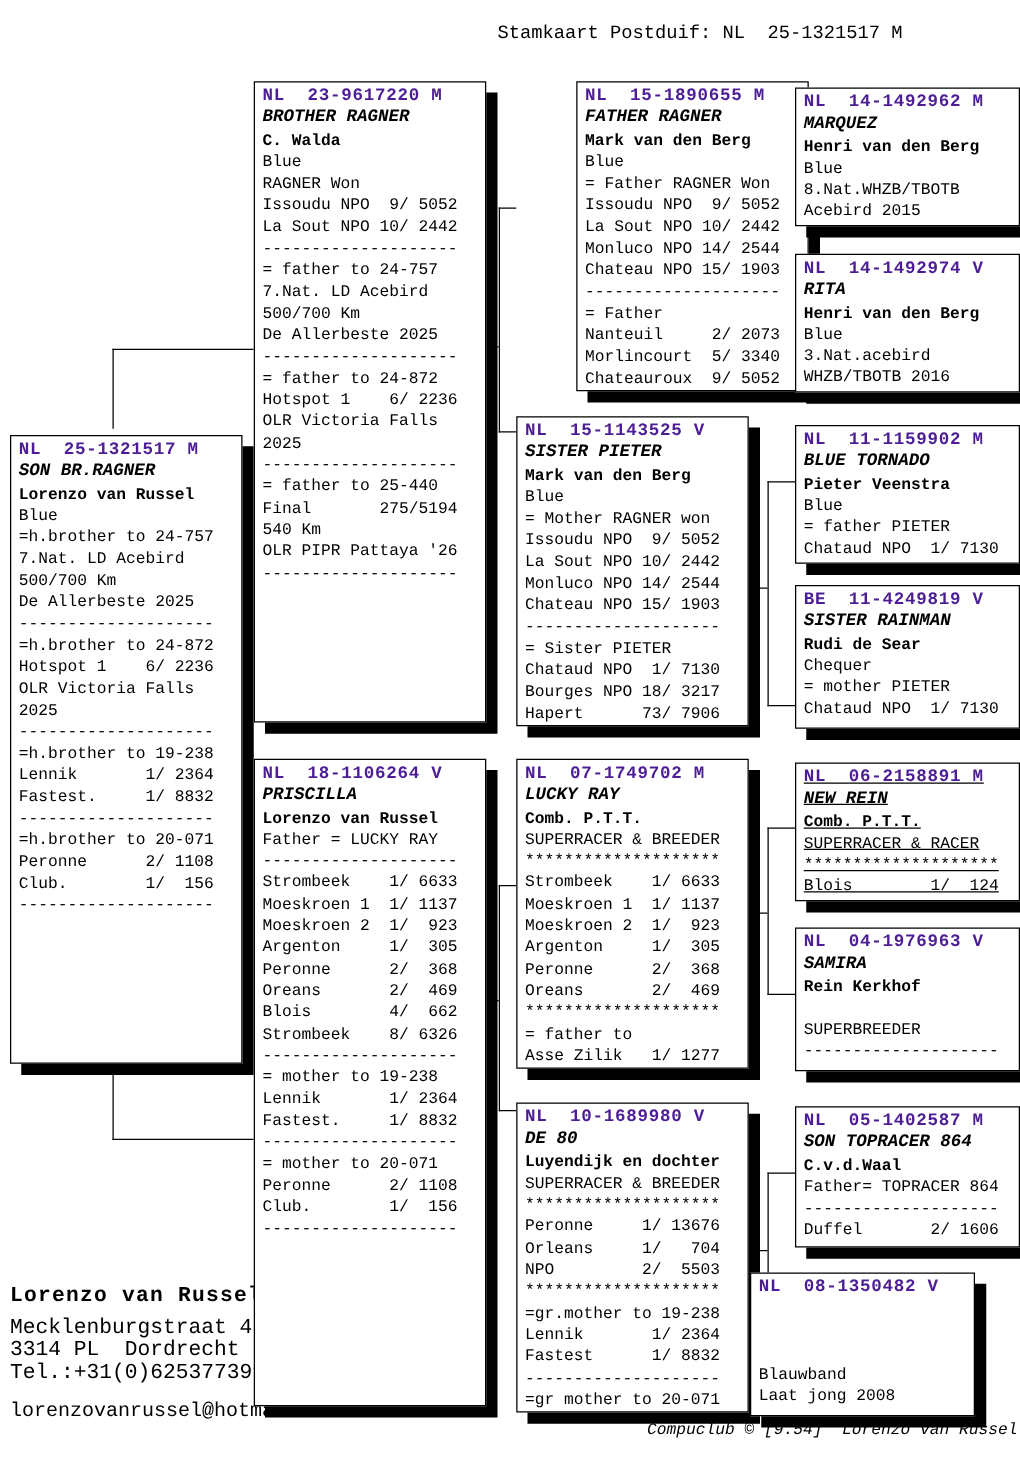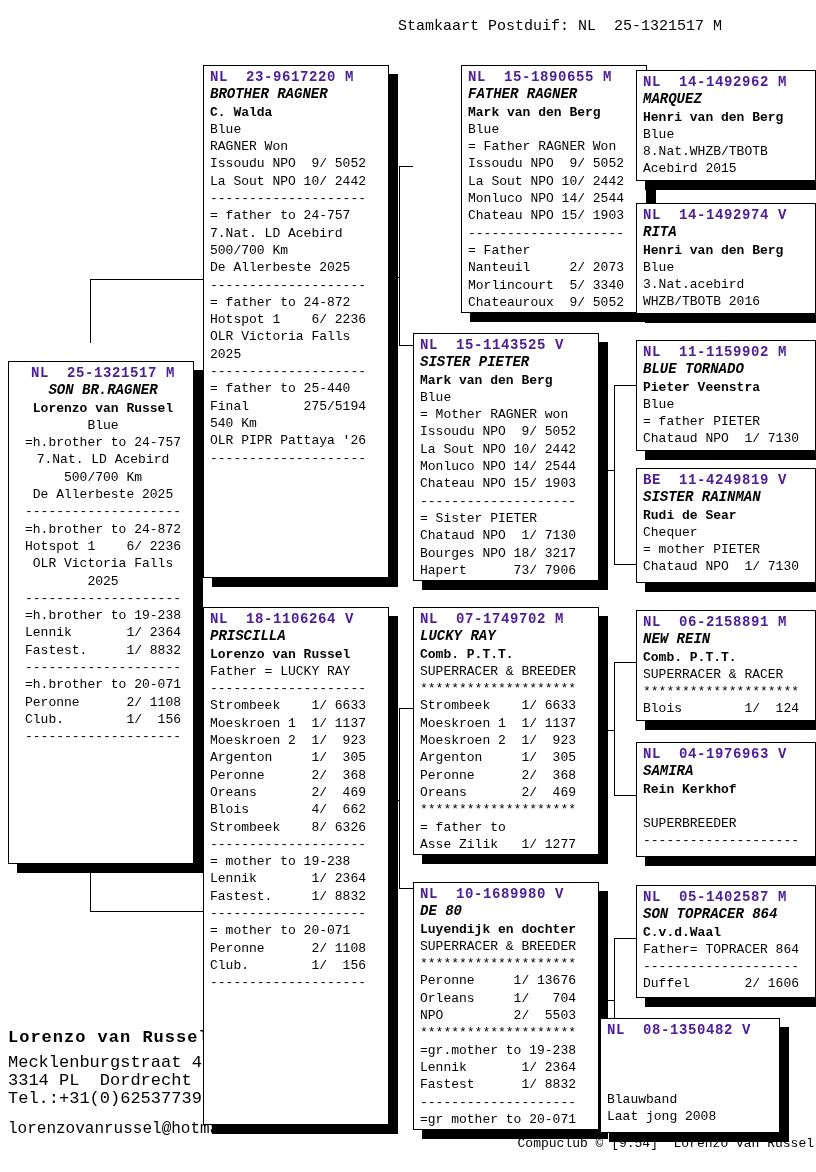--- a/index.html
+++ b/index.html
@@ -36,21 +36,21 @@
   .cline{position:absolute;background:#000;z-index:1;}
   .owner-name{
     position:absolute;left:8px;top:1028px;
     font-size:17px;font-weight:bold;letter-spacing:1px;white-space:pre;
   }
   .addr{position:absolute;left:8px;top:1054px;font-size:17px;line-height:18px;}
   .addr div{white-space:pre;}
   .email{position:absolute;left:8px;top:1120px;font-size:16px;white-space:pre;}
   .credit{
     position:absolute;right:2px;top:1136px;
-    font-size:13px;white-space:pre;
+    font-size:13px;font-style:italic;white-space:pre;
   }
 </style>
 </head>
 <body>
 
 <div class="title">Stamkaart Postduif: NL  25-1321517 M</div>
 
 <div class="cline" style="left:90px;top:279px;width:1px;height:64px;"></div>
 <div class="cline" style="left:90px;top:279px;width:113px;height:1px;"></div>
 <div class="cline" style="left:90px;top:851px;width:1px;height:61px;"></div>
@@ -79,21 +79,21 @@
 <div class="cline" style="left:589px;top:730px;width:25px;height:1px;"></div>
 <div class="cline" style="left:614px;top:662px;width:1px;height:134px;"></div>
 <div class="cline" style="left:614px;top:662px;width:22px;height:1px;"></div>
 <div class="cline" style="left:614px;top:795px;width:22px;height:1px;"></div>
 
 <div class="cline" style="left:589px;top:1000px;width:25px;height:1px;"></div>
 <div class="cline" style="left:614px;top:938px;width:1px;height:133px;"></div>
 <div class="cline" style="left:614px;top:938px;width:22px;height:1px;"></div>
 <div class="cline" style="left:614px;top:1070px;width:22px;height:1px;"></div>
 
-<div class="pbox" style="left:8px;top:361px;width:176px;height:498px;text-align:center;">
+<div class="pbox" style="left:8px;top:348px;width:176px;height:498px;">
     <div class="ring">NL  25-1321517 M</div>
     <div class="bname">SON BR.RAGNER</div>
     <div class="bowner">Lorenzo van Russel</div>
     <div class="bline">Blue</div>
     <div class="bline">=h.brother to 24-757</div>
     <div class="bline">7.Nat. LD Acebird</div>
     <div class="bline">500/700 Km</div>
     <div class="bline">De Allerbeste 2025</div>
     <div class="bline">--------------------</div>
     <div class="bline">=h.brother to 24-872</div>
@@ -248,21 +248,21 @@
     <div class="bline">Chataud NPO  1/ 7130</div>
   </div>
 <div class="pbox" style="left:636px;top:468px;width:170px;height:110px;">
     <div class="ring">BE  11-4249819 V</div>
     <div class="bname">SISTER RAINMAN</div>
     <div class="bowner">Rudi de Sear</div>
     <div class="bline">Chequer</div>
     <div class="bline">= mother PIETER</div>
     <div class="bline">Chataud NPO  1/ 7130</div>
   </div>
-<div class="pbox" style="left:636px;top:610px;width:170px;height:106px;">
+<div class="pbox" style="left:636px;top:610px;width:170px;height:106px;text-decoration:underline;">
     <div class="ring">NL  06-2158891 M</div>
     <div class="bname">NEW REIN</div>
     <div class="bowner">Comb. P.T.T.</div>
     <div class="bline">SUPERRACER &amp; RACER</div>
     <div class="bline">********************</div>
     <div class="bline">Blois        1/  124</div>
   </div>
 <div class="pbox" style="left:636px;top:742px;width:170px;height:110px;">
     <div class="ring">NL  04-1976963 V</div>
     <div class="bname">SAMIRA</div>

